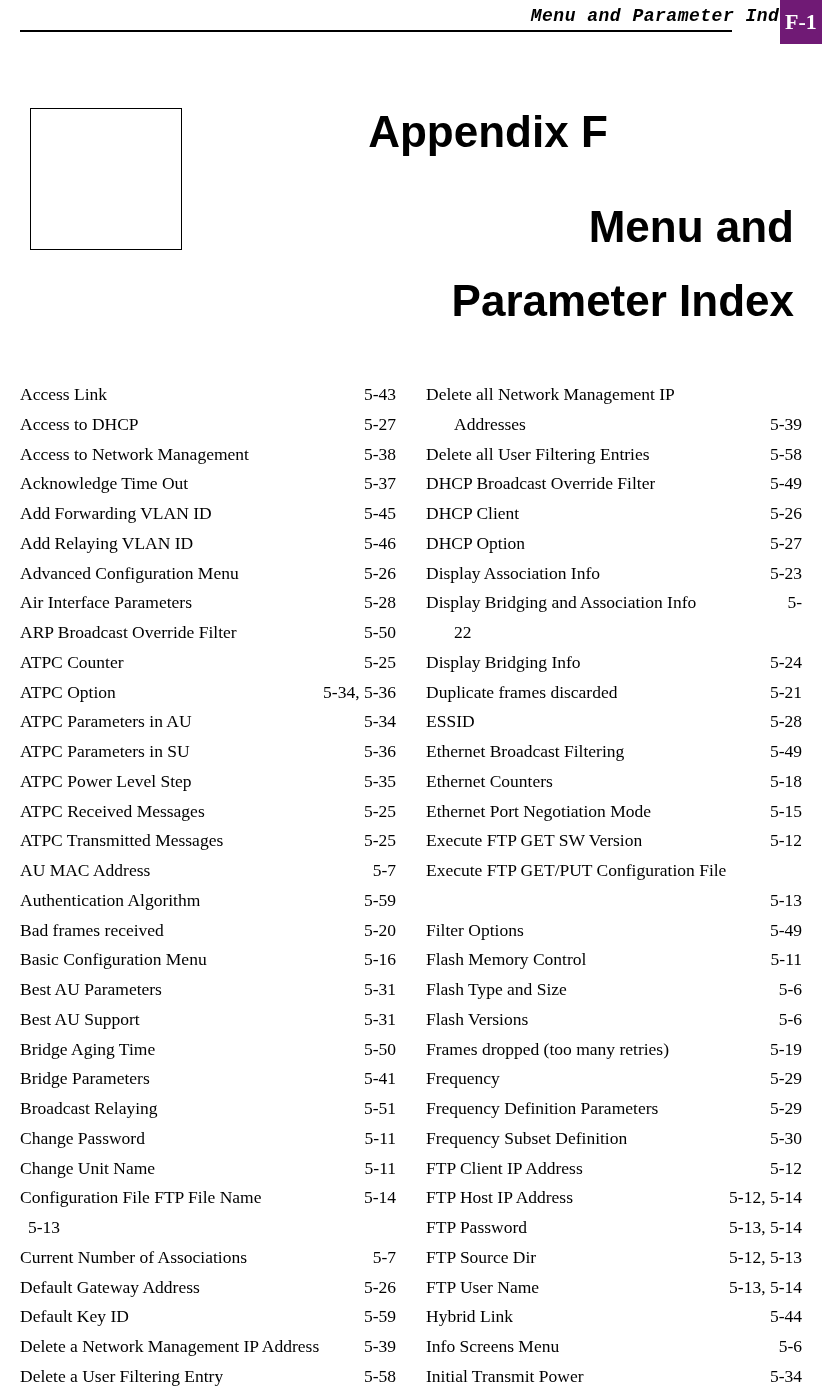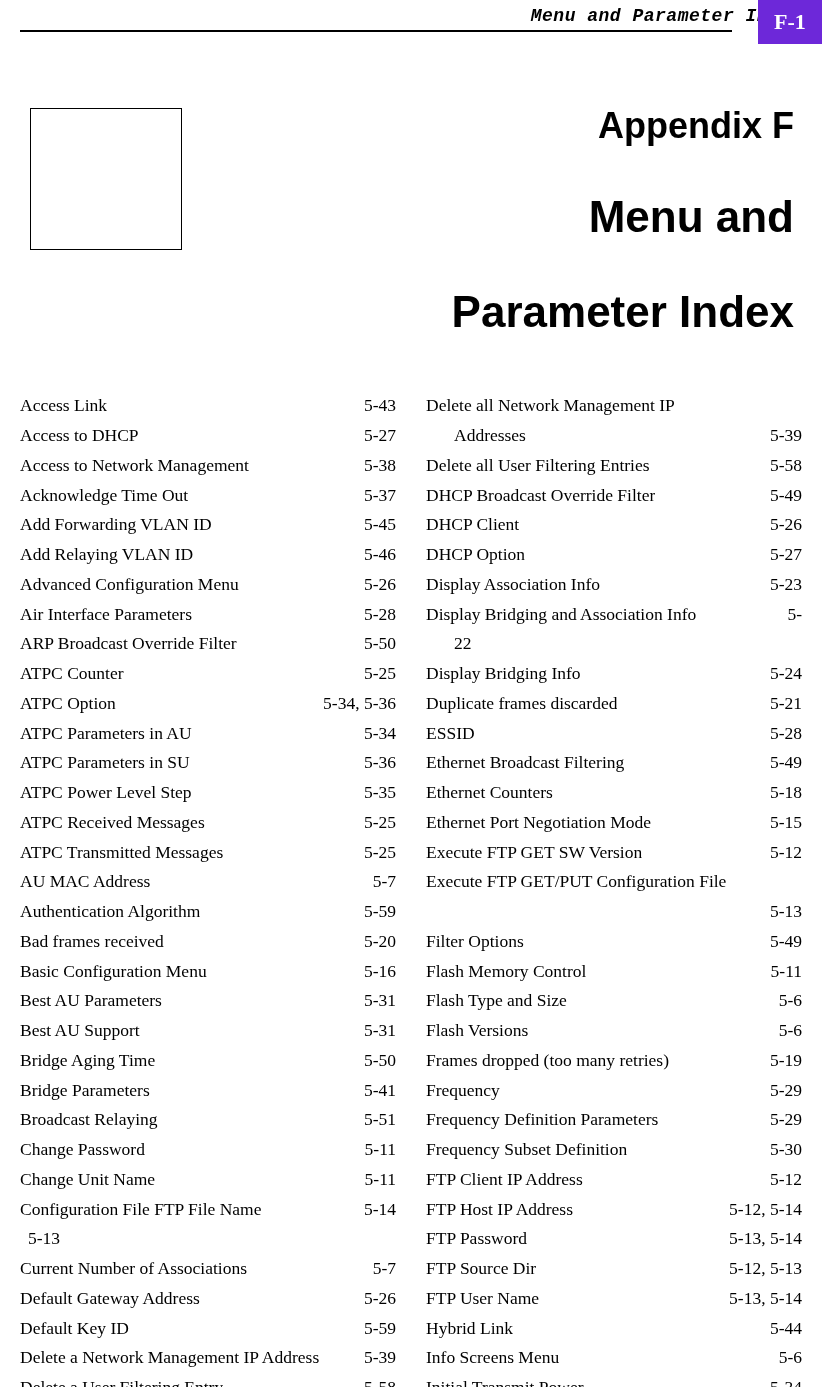--- a/index.html
+++ b/index.html
@@ -27,23 +27,23 @@
     font-family: "Courier New", monospace;
     font-weight: bold;
     font-style: italic;
     font-size: 18px;
     letter-spacing: 0.5px;
   }
   .page-badge {
     position: absolute;
     top: 0;
     right: 0;
-    width: 64px;
+    width: 42px;
     height: 44px;
-    background: #6d28d9;
+    background: #701a75;
     color: #fff;
     font-family: "Times New Roman", serif;
     font-weight: bold;
     font-size: 22px;
     display: flex;
     align-items: center;
     justify-content: center;
   }
   .rule {
     border: none;
@@ -66,23 +66,23 @@
     flex: 0 0 auto;
   }
   .title-text {
     flex: 1;
     text-align: right;
     font-family: Arial, Helvetica, sans-serif;
     font-weight: 900;
     line-height: 1.35;
     padding-right: 8px;
   }
-  .title-text .line1 { font-size: 36px; display:block; }
+  .title-text .line1 { font-size: 44px; display:block;text-align:center; }
   .title-text .line2 { font-size: 44px; display:block; margin-top: 36px;}
-  .title-text .line3 { font-size: 44px; display:block; margin-top: 36px;}
+  .title-text .line3 { font-size: 44px; display:block; margin-top: 14px;}
   .index-columns {
     display: flex;
     gap: 30px;
     font-size: 17.5px;
     line-height: 1.7;
     font-family: "Bookman Old Style", Georgia, serif;
   }
   .col {
     flex: 1;
     min-width: 0;

